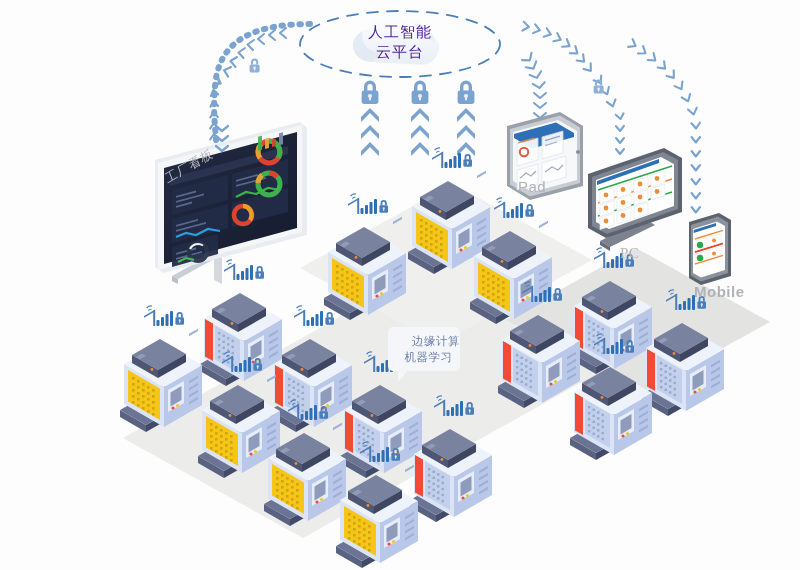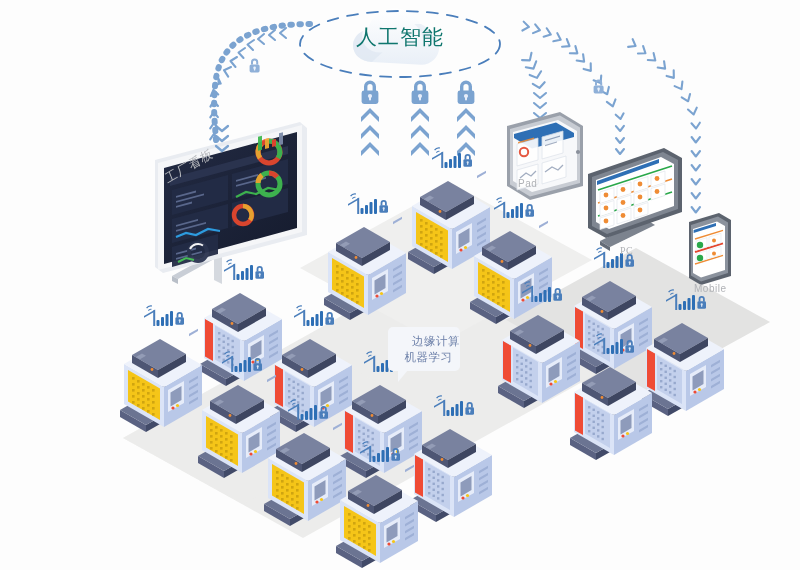--- a/index.html
+++ b/index.html
@@ -7,29 +7,29 @@
     width:800px;height:570px;
     background:#ffffff;
     font-family:"Liberation Sans","DejaVu Sans",sans-serif;
     overflow:hidden;
   }
   #stage{position:relative;width:800px;height:570px;overflow:hidden;background:#fdfdfd;}
   #stage svg{position:absolute;left:0;top:0;}
   .lbl{
     position:absolute;
     color:#b0b2b6;
-    font-size:10px;
+    font-size:15px;
     letter-spacing:.5px;
     white-space:nowrap;
     user-select:none;
   }
   .cloudtxt{
     position:absolute;
-    color:#0f766e;
-    font-size:21px;
+    color:#4c1d95;
+    font-size:15px;
     letter-spacing:1px;
     white-space:nowrap;
     text-align:center;
   }
   .bubbletxt{
     position:absolute;
     color:#6b7fa8;
     font-size:11.5px;
     line-height:15px;
     letter-spacing:.5px;
@@ -541,23 +541,24 @@
         <use href="#sigGroup" x="360" y="442"></use>
       </g>
 
     <g>
       <rect x="388" y="327" width="72" height="44" rx="5" fill="#f4f6fa"></rect>
       <path d="M398,370 L398,382 L408,370 Z" fill="#f4f6fa"></path>
     </g>
   </svg>
 
   <div class="cloudtxt" style="left:352px;top:23px;width:96px;">人工智能</div>
+  <div class="cloudtxt" style="left:352px;top:43px;width:96px;">云平台</div>
 
   <div class="kanban" style="left:163px;top:172px;">工厂看板</div>
 
   <div class="lbl" style="left:518px;top:178px;">Pad</div>
   <div class="lbl" style="left:620px;top:245px;font-family:Liberation Serif, serif;">PC</div>
-  <div class="lbl" style="left:694px;top:283px;">Mobile</div>
+  <div class="lbl" style="left:694px;top:283px;font-weight:bold;">Mobile</div>
 
   <div class="bubbletxt" style="left:388px;top:334px;width:72px;text-align:right;">边缘计算</div>
   <div class="bubbletxt" style="left:388px;top:350px;width:81px;">机器学习</div>
 
 </div>
 
 </body></html>

